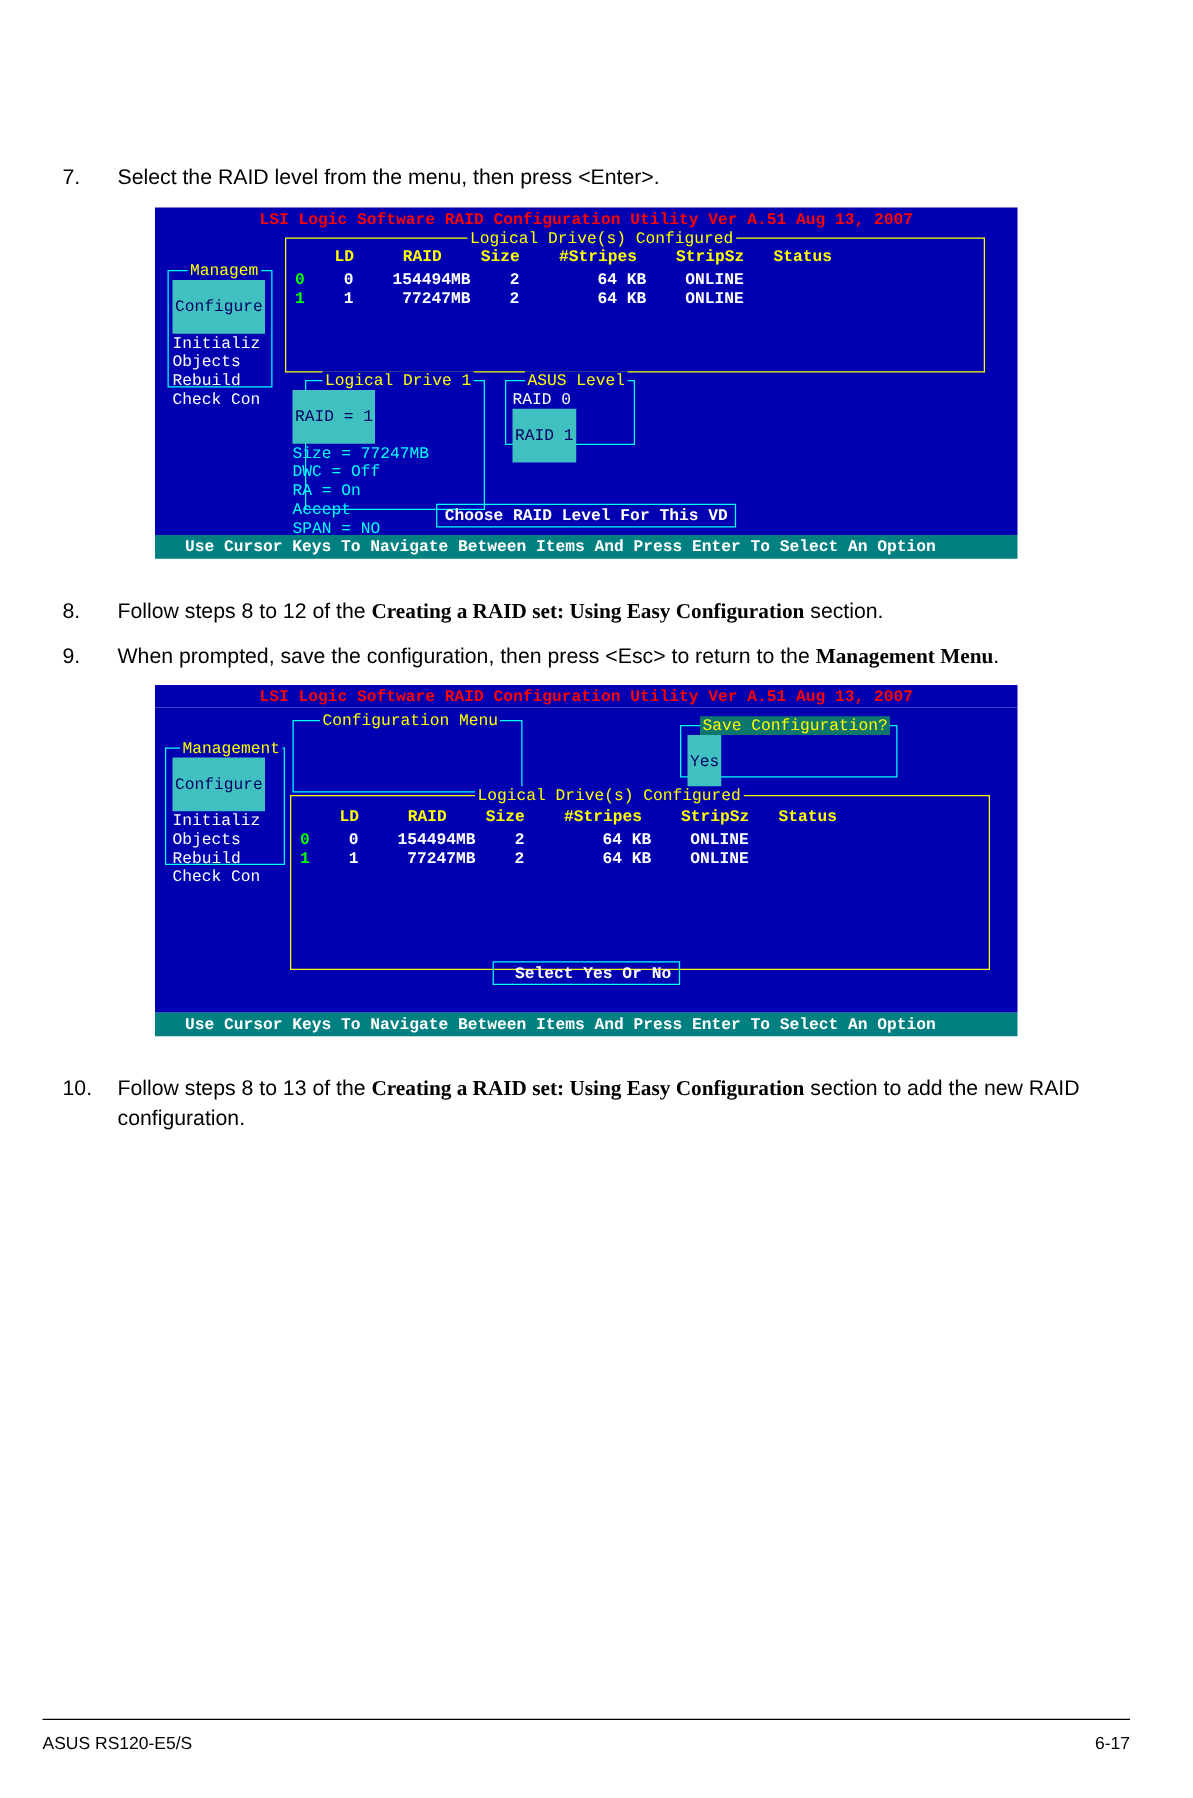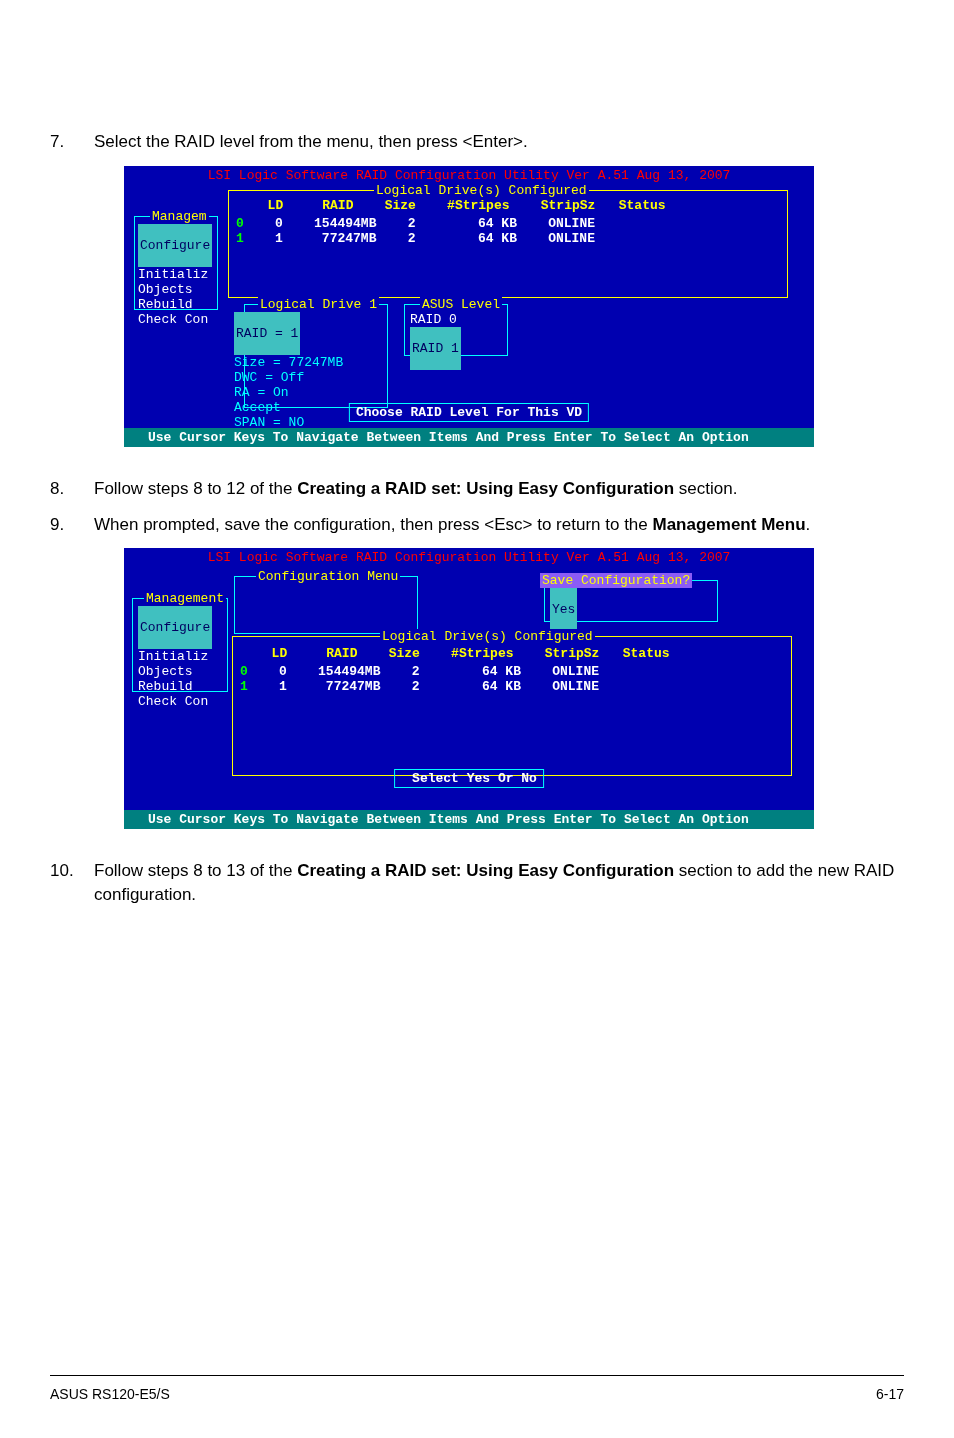--- a/index.html
+++ b/index.html
@@ -18,36 +18,36 @@
     margin-bottom: 12px;
     line-height: 1.4;
   }
   .step-num {
     width: 44px;
     flex: 0 0 44px;
   }
   .step-body {
     flex: 1;
   }
-  .bold { font-weight: bold; }
+  .bold { font-weight: bold; font-family: Liberation Serif, serif; }
 
   
   .bios {
     margin: 6px 0 30px 74px;
     width: 690px;
     font-family: "Courier New", monospace;
     font-size: 13px;
     line-height: 15px;
     color: #fff;
     position: relative;
   }
   .bios .title {
     background: #0000b0;
     color: #ff0000;
-    font-weight: normal;
+    font-weight: bold;
     text-align: center;
     padding: 2px 0 1px 0;
     white-space: pre;
   }
   .bios .body {
     background: #0000b0;
     position: relative;
     height: 244px;
   }
   .bios .body2 {
@@ -96,21 +96,21 @@
     white-space: pre;
   }
   .table-row {
     position: absolute;
     white-space: pre;
     font-weight: bold;
   }
   .page-footer {
     position: absolute;
     bottom: 36px;
-    left: 50px;
+    left: 34px;
     right: 50px;
     border-top: 1px solid #000;
     padding-top: 10px;
     display: flex;
     justify-content: space-between;
     font-size: 14px;
     color: #000;
   }
 </style>
 </head>
@@ -189,21 +189,21 @@
       <div class="white">Initializ</div>
       <div class="white">Objects</div>
       <div class="white">Rebuild</div>
       <div class="white">Check Con</div>
     </div>
 
     <div class="box-border-cyan" style="left:110px; top:10px; width:184px; height:58px;"></div>
     <span class="box-label cyan" style="left:132px; top:3px; background:#0000b0; padding:0 2px;">Configuration Menu</span>
 
     <div class="box-border-cyan" style="left:420px; top:14px; width:174px; height:42px;"></div>
-    <span class="box-label cyan" style="left:416px; top:7px; background:#8b5cf6; padding:0 2px;">Save Configuration?</span>
+    <span class="box-label cyan" style="left:436px; top:7px; background:#0f766e; padding:0 2px;">Save Configuration?</span>
     <div style="position:absolute; left:426px; top:22px;">
       <div><span class="hlbar">Yes</span></div>
       <div class="white">No</div>
     </div>
 
     <div class="box-border" style="left:108px; top:70px; width:560px; height:140px;"></div>
     <span class="box-label" style="left:256px; top:63px; background:#0000b0; padding:0 2px;">Logical Drive(s) Configured</span>
     <div class="table-row yellow" style="left:132px; top:80px;">  <span>LD</span>     <span>RAID</span>    <span>Size</span>    <span>#Stripes</span>    <span>StripSz</span>   <span>Status</span></div>
     <div class="table-row white" style="left:116px; top:98px;"><span class="green">0</span>    <span>0</span>    <span>154494MB</span>    <span>2</span>        <span>64 KB</span>    <span>ONLINE</span></div>
     <div class="table-row white" style="left:116px; top:113px;"><span class="green">1</span>    <span>1</span>     <span>77247MB</span>    <span>2</span>        <span>64 KB</span>    <span>ONLINE</span></div>

